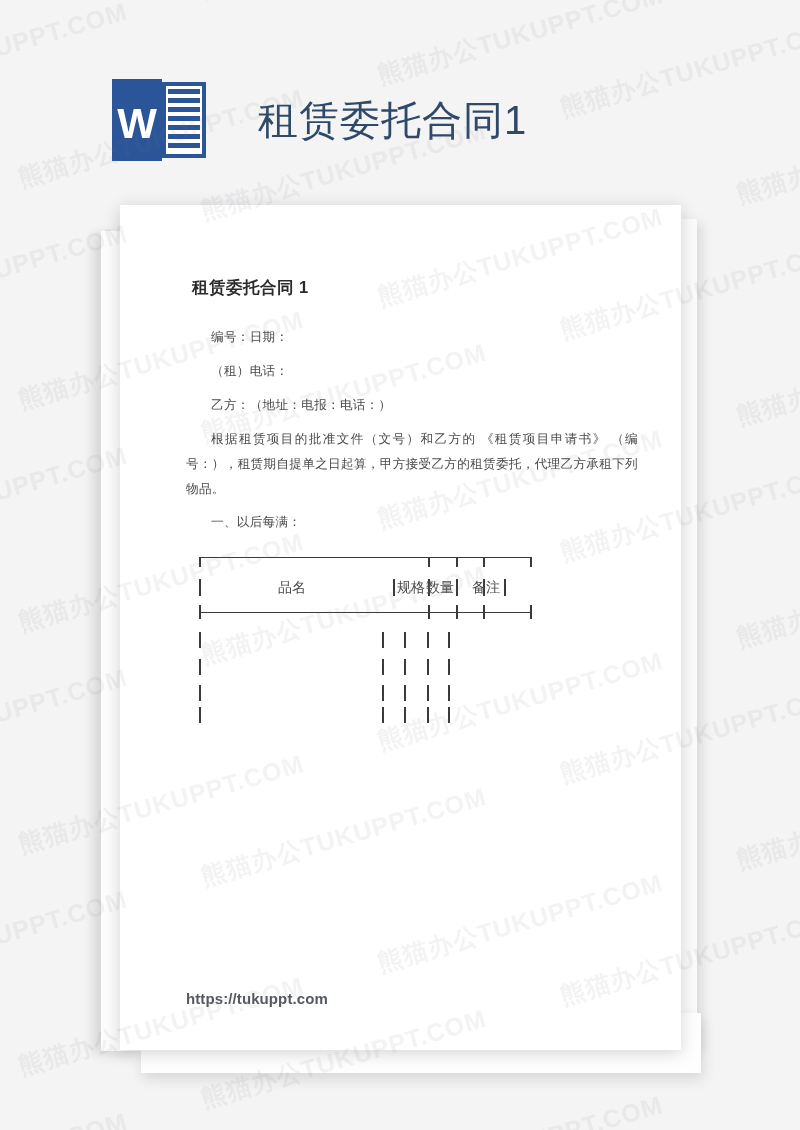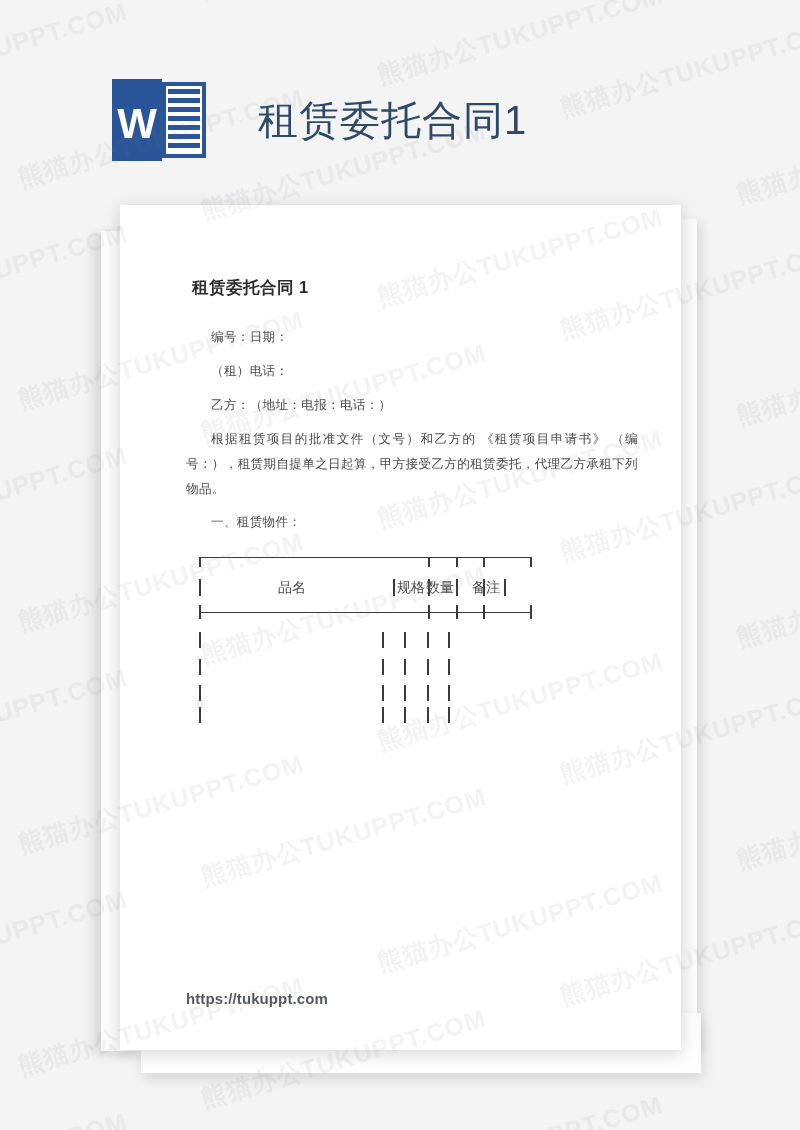--- a/index.html
+++ b/index.html
@@ -217,21 +217,21 @@
     <div id="doc-inner">
 
       <h1 id="doc-title">租赁委托合同 1</h1>
 
       <p class="para line">编号：日期：</p>
       <p class="para line">（租）电话：</p>
       <p class="para line">乙方：（地址：电报：电话：）</p>
 
       <p class="para indent">根据租赁项目的批准文件（文号）和乙方的 《租赁项目申请书》 （编号：），租赁期自提单之日起算，甲方接受乙方的租赁委托，代理乙方承租下列物品。</p>
 
-      <p class="para line">一、租赁物件：</p>
+      <p class="para line">一、以后每满：</p>
 
       <div id="lease-table">
 
         <div class="rule h-rule" style="left:13px;  top:0px;   width:332px;"></div>
         <div class="rule v-tick" style="left:13px;  top:0px;   height:10px;"></div>
         <div class="rule v-tick" style="left:242px; top:0px;   height:10px;"></div>
         <div class="rule v-tick" style="left:270px; top:0px;   height:10px;"></div>
         <div class="rule v-tick" style="left:297px; top:0px;   height:10px;"></div>
         <div class="rule v-tick" style="left:344px; top:0px;   height:10px;"></div>
 

